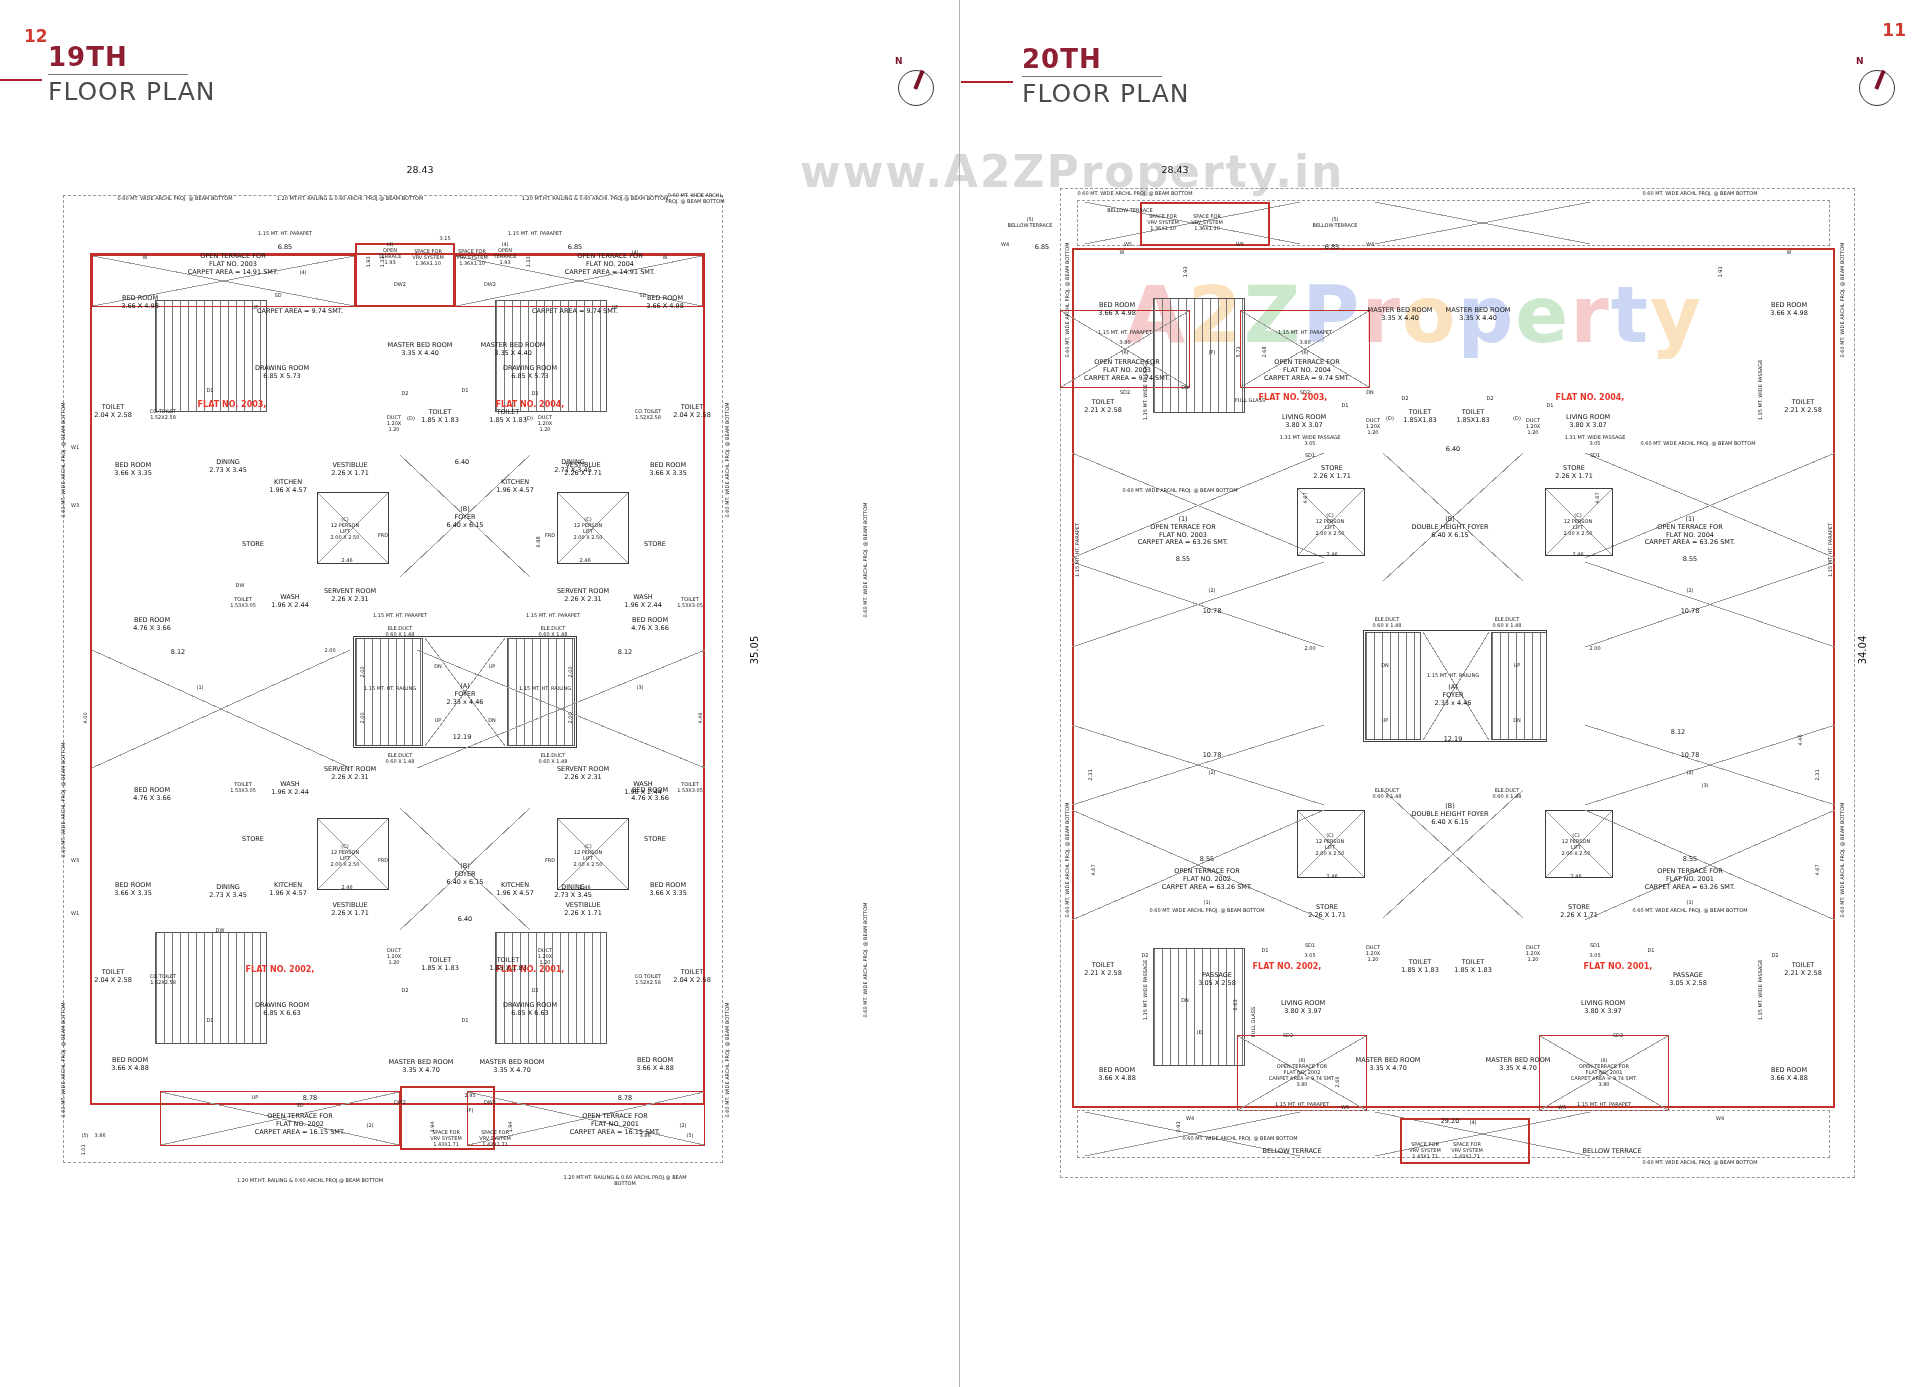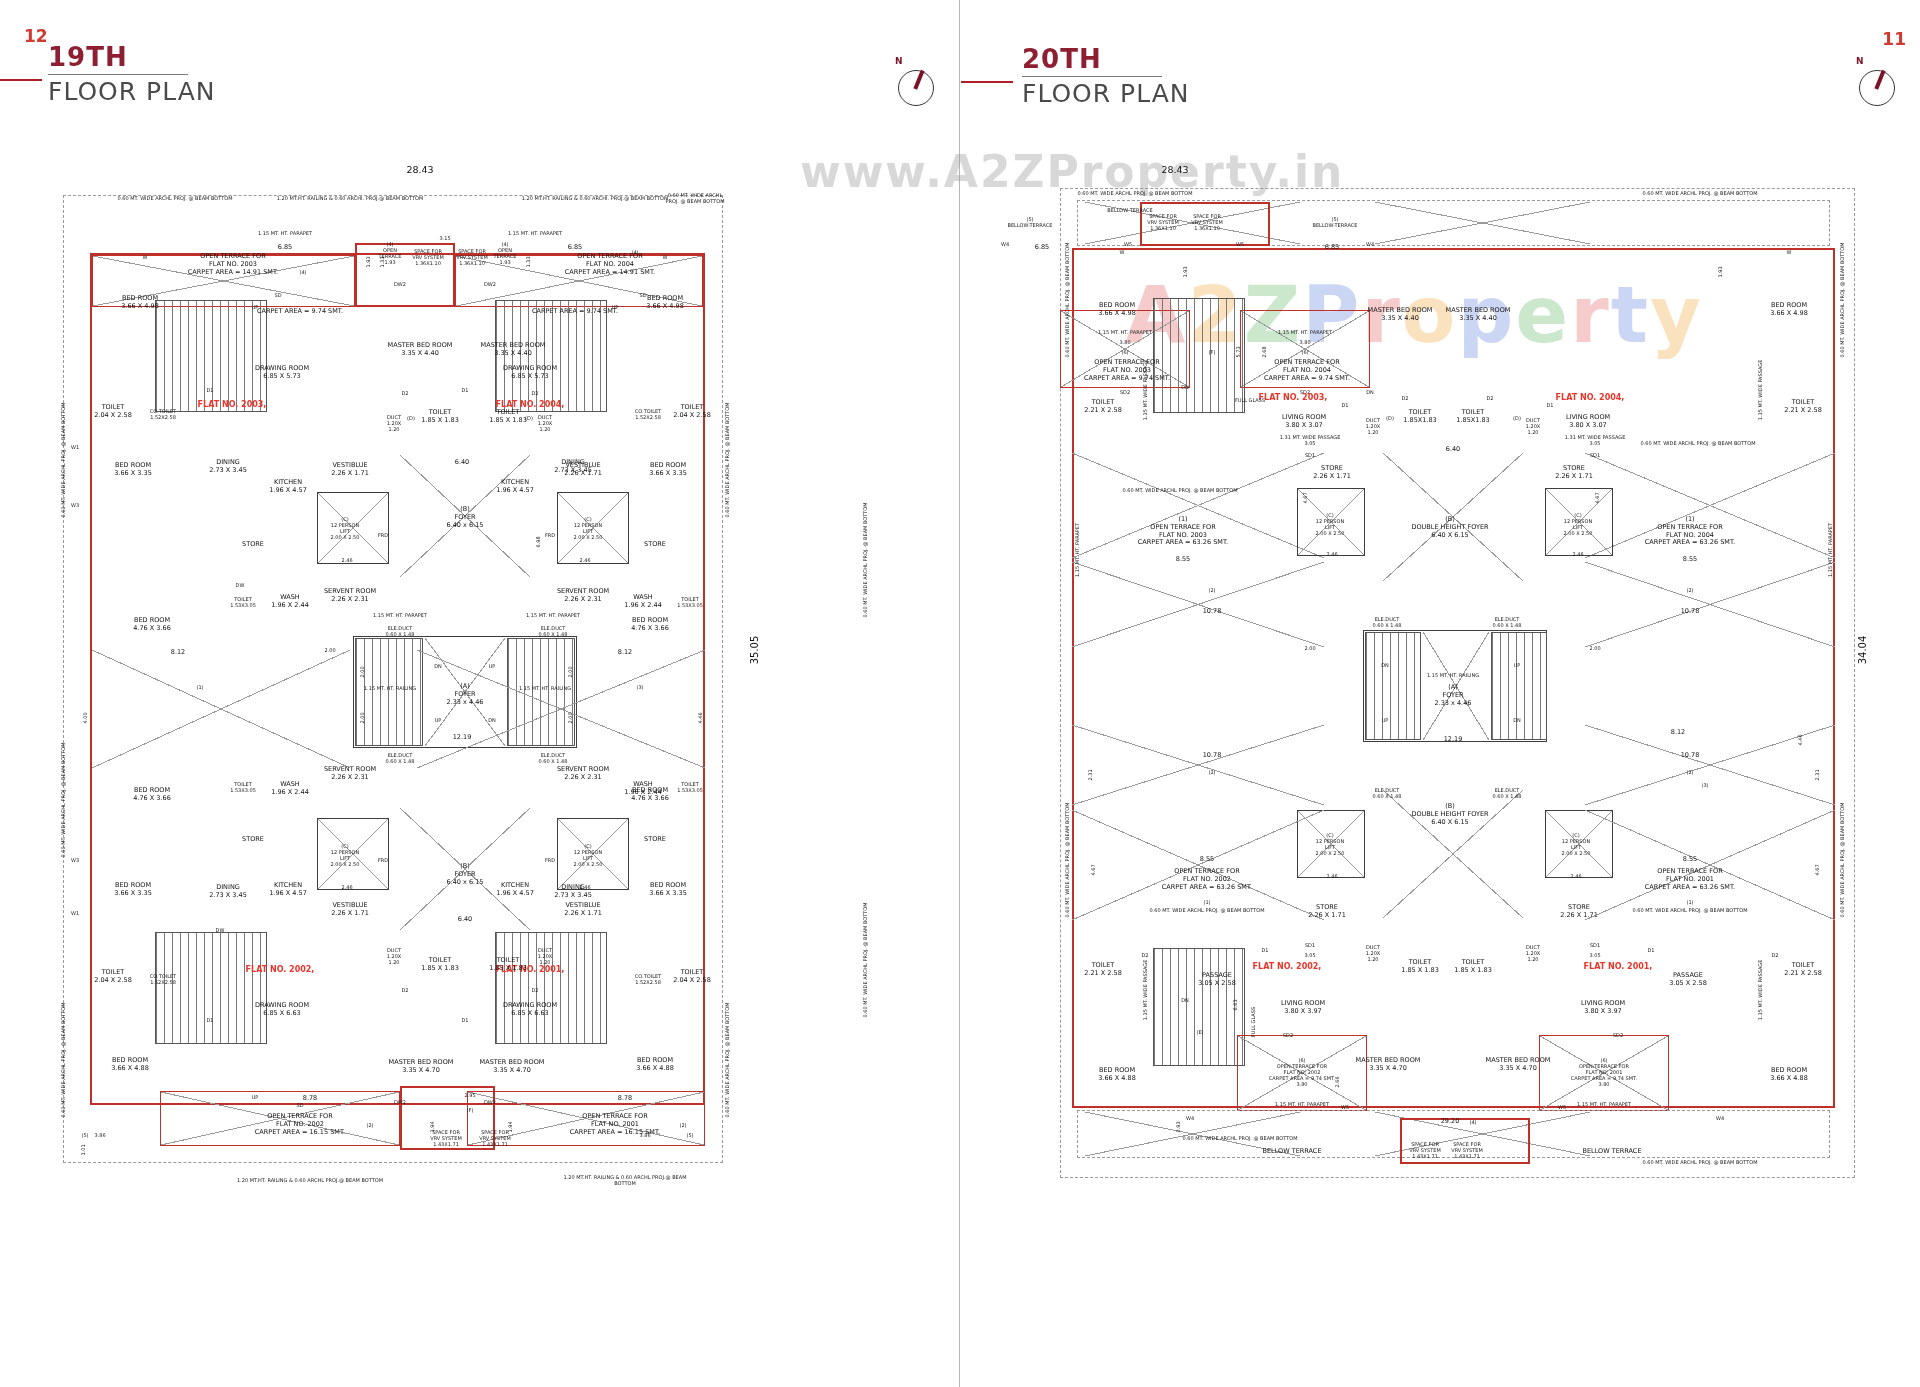--- a/index.html
+++ b/index.html
@@ -1,20 +1,20 @@
 <!DOCTYPE html>
 <html><head>
 <meta charset="utf-8">
 <style>
   html,body{margin:0;padding:0;background:#fff;}
   body{width:1920px;height:1387px;position:relative;overflow:hidden;
        font-family:"DejaVu Sans",sans-serif;color:#1a1a1a;}
   .pageno{position:absolute;font-size:17px;font-weight:bold;color:#cf3a31;}
   #pageno-left{left:24px;top:26px;}
-  #pageno-right{right:14px;top:29px;}
+  #pageno-right{right:14px;top:20px;}
   .hdr{position:absolute;}
   .hdr .floor{font-size:26px;font-weight:bold;color:#8e1f33;letter-spacing:1px;}
   .hdr .rule{height:1px;background:#777;margin:2px 0 2px 0;width:140px;}
   .hdr .sub{font-size:25px;color:#4a4a4a;letter-spacing:1px;}
   .redline{position:absolute;height:2px;background:#b01e28;}
   #redline-left{left:0;top:79px;width:42px;}
   #redline-right{left:961px;top:81px;width:52px;}
   #hdr-left{left:48px;top:42px;}
   #hdr-right{left:1022px;top:44px;}
   #divider{position:absolute;left:959px;top:0;width:1px;height:1387px;background:#b5b5b5;}

